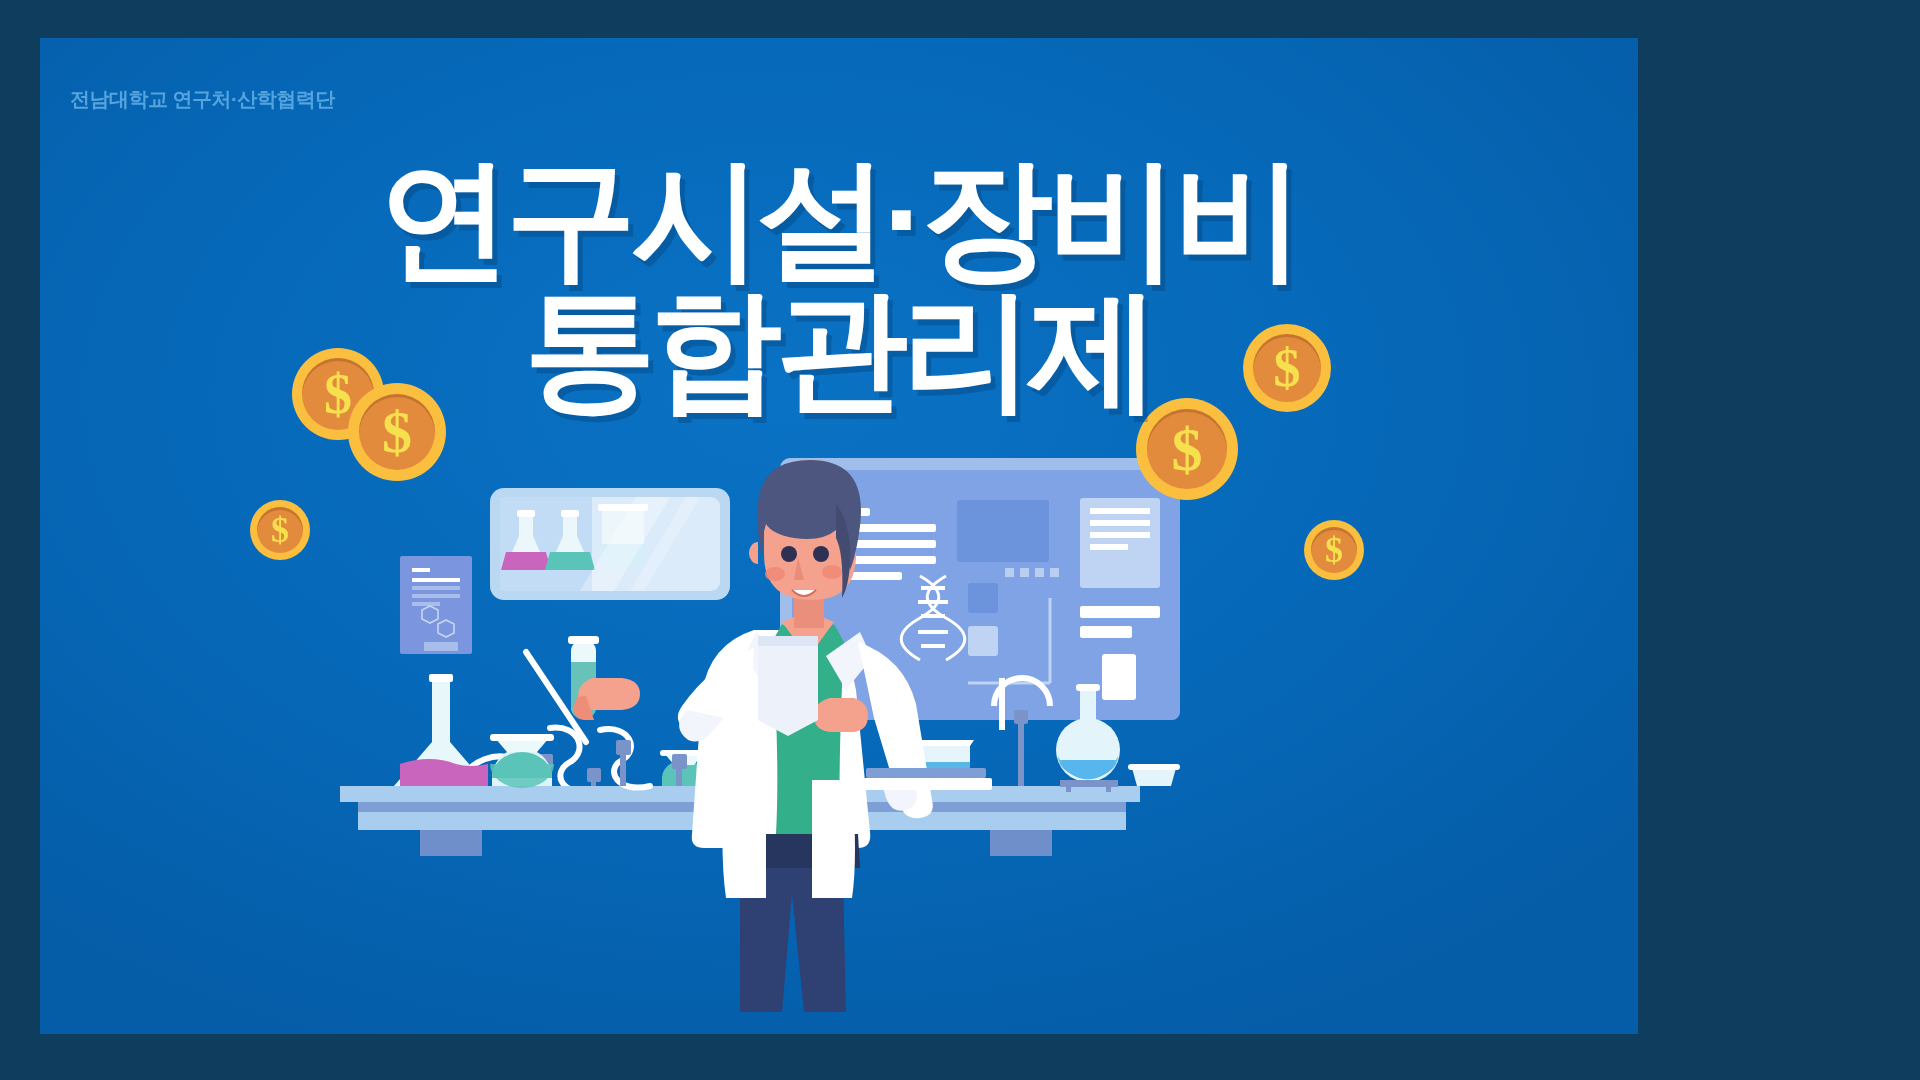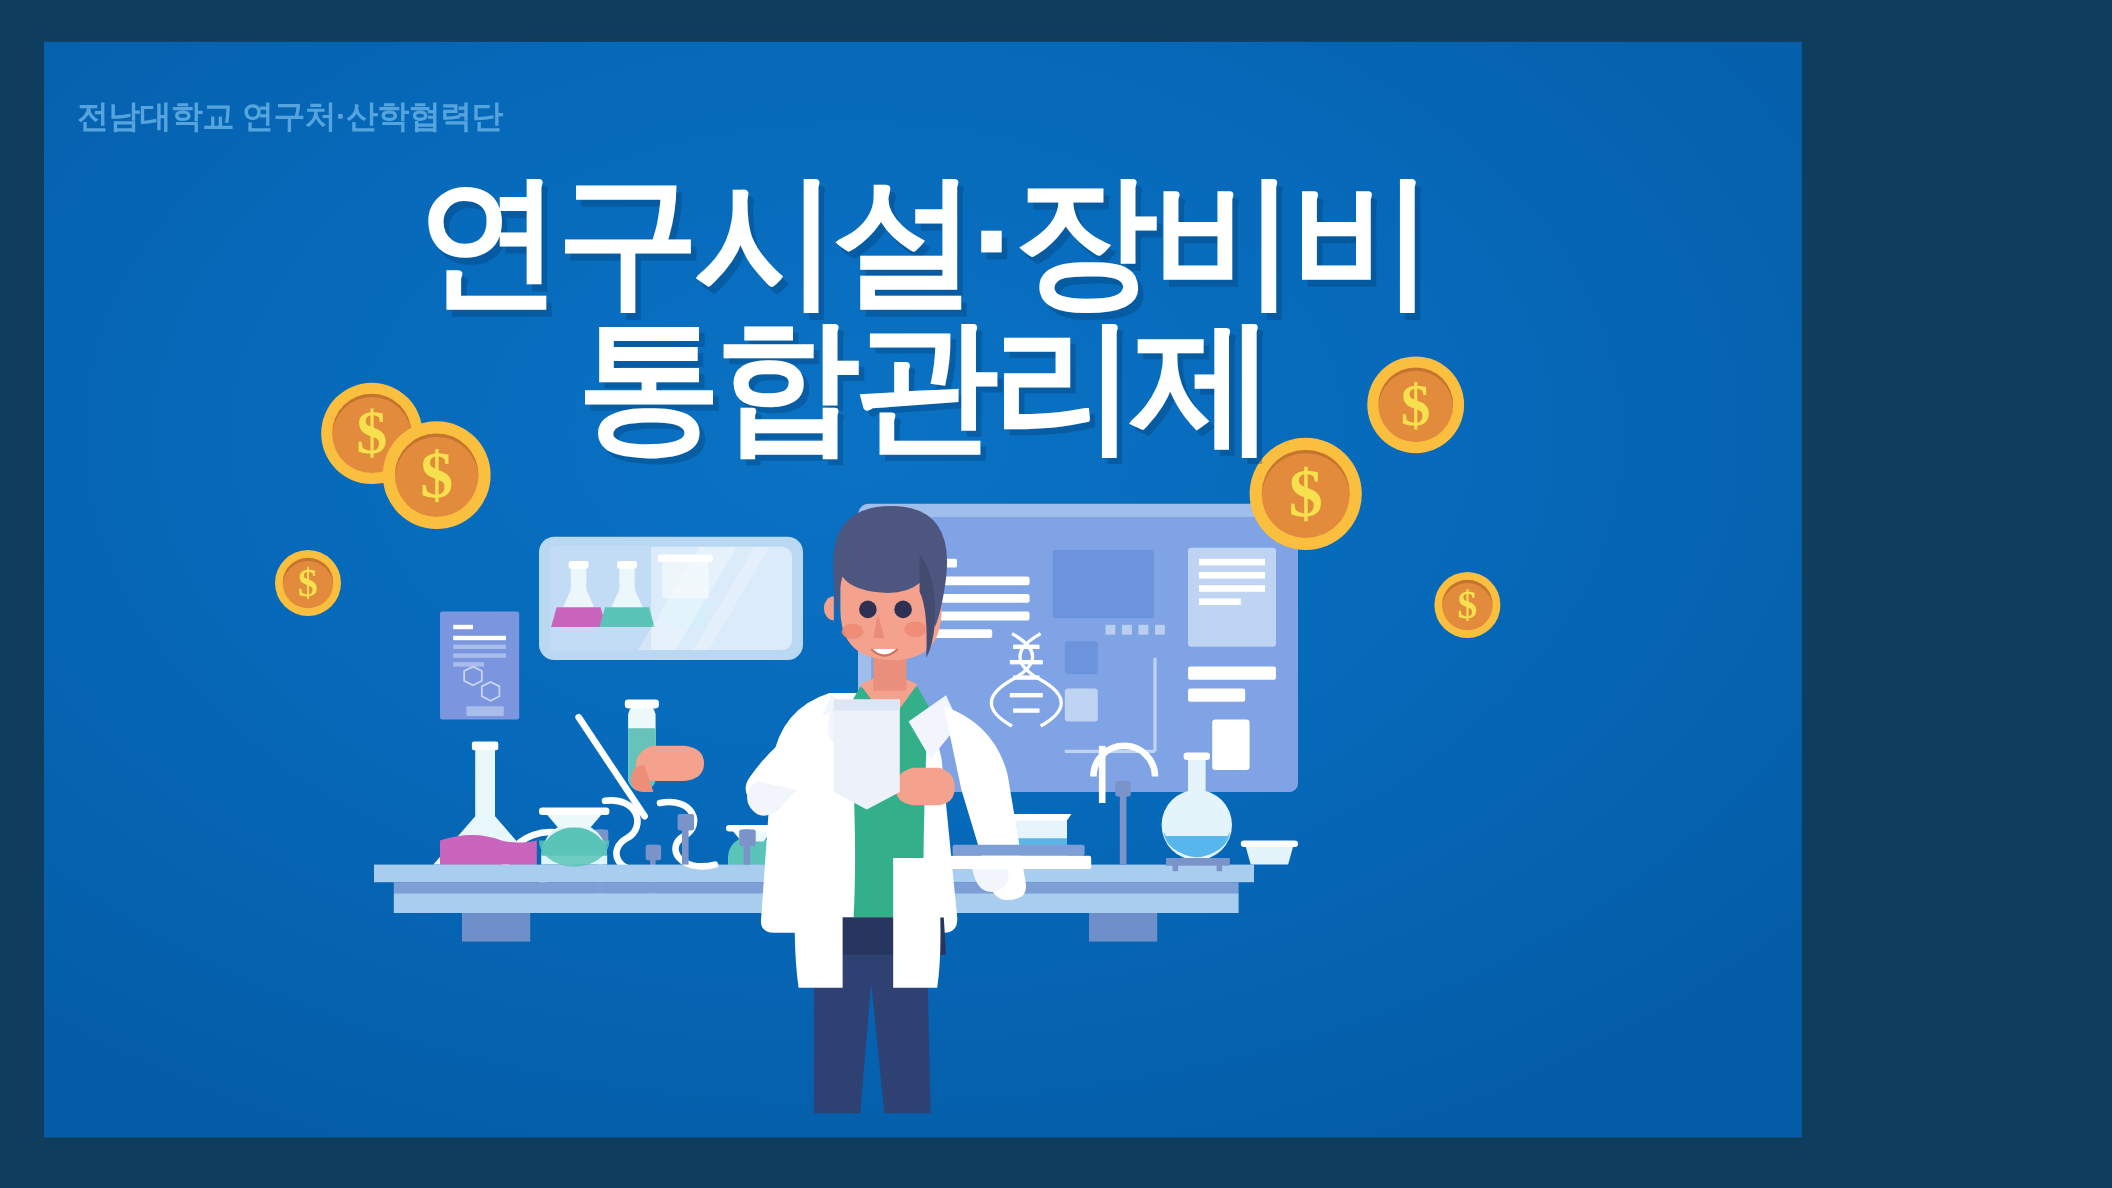--- a/index.html
+++ b/index.html
@@ -23,21 +23,21 @@
     width:1598px; height:996px;
     background:#0668B8;
     background:radial-gradient(ellipse 1100px 700px at 46% 36%, #0a72c4 0%, #0668B8 55%, #055da8 100%);
     overflow:hidden;
   }
 
   
   #brand {
     position:absolute;
     left:30px; top:48px;
-    font-size:29px;
+    font-size:20px;
     font-weight:bold;
     letter-spacing:-0.5px;
     color:#55A4DE;
     white-space:nowrap;
   }
 
   
   #title-block {
     position:absolute;
     left:0; top:112px;

